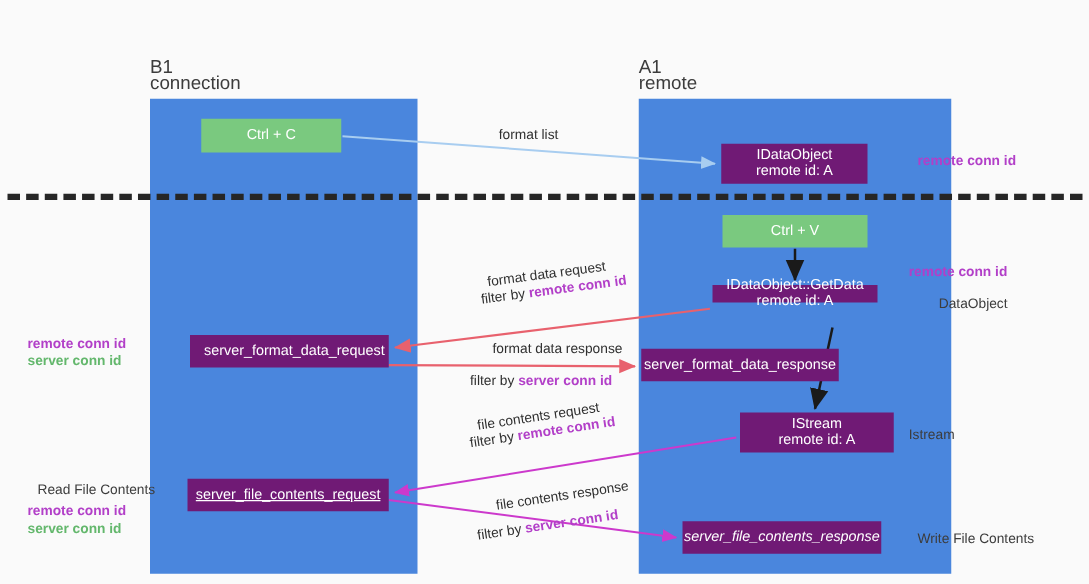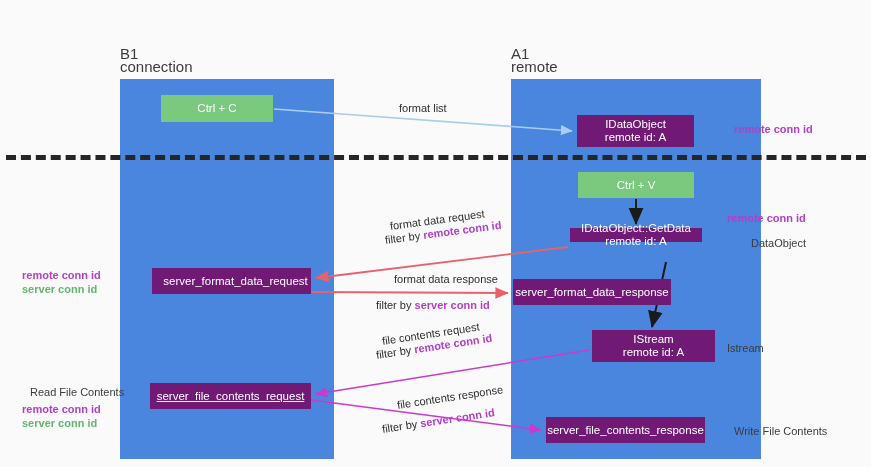--- a/index.html
+++ b/index.html
@@ -57,21 +57,21 @@
   .orange{background:#701a75;}
 
   #n-ctrlc{left:161px;top:95px;width:112px;height:27px;}
   #n-idataobject{left:577px;top:115px;width:117px;height:32px;}
   #n-ctrlv{left:578px;top:172px;width:116px;height:26px;}
   #n-getdata{left:570px;top:228px;width:132px;height:14px;}
   #n-sfdreq{left:152px;top:268px;width:159px;height:26px;padding-left:12px;}
   #n-sfdres{left:513px;top:279px;width:158px;height:26px;}
   #n-istream{left:592px;top:330px;width:123px;height:32px;}
   #n-sfcreq{left:150px;top:383px;width:161px;height:26px;text-decoration:underline;}
-  #n-sfcres{left:546px;top:417px;width:159px;height:26px;}
+  #n-sfcres{left:546px;top:417px;width:159px;height:26px;font-style:italic;}
 
   
   .side{
     position:absolute;font-size:11px;line-height:14px;
   }
   .side .purple{color:#b23fc8;font-weight:bold;}
   .side .green-t{color:#63b76c;font-weight:bold;}
   .side .plain{color:#3c3c3c;}
 
   #s-remote1{left:734px;top:122px;}

